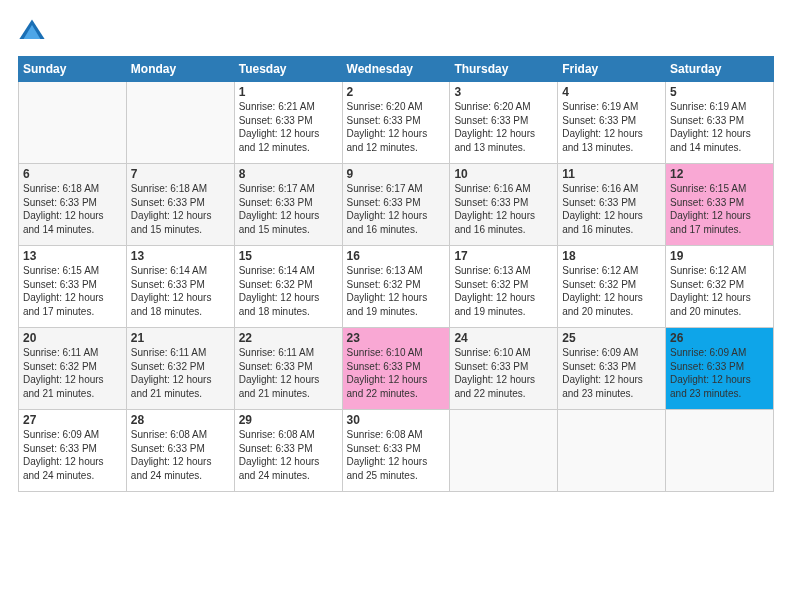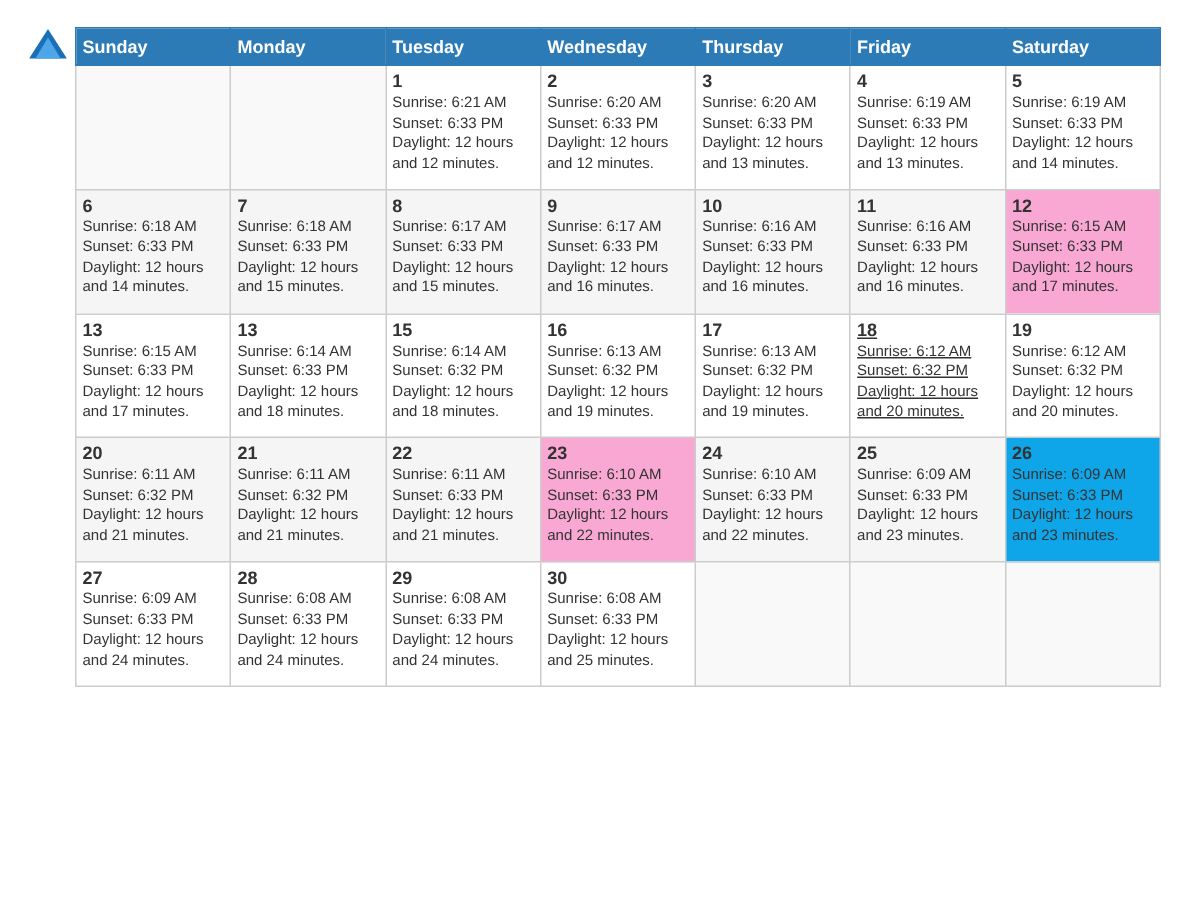--- a/index.html
+++ b/index.html
@@ -8,21 +8,21 @@
       background: #fff;
       width: 792px;
       height: 612px;
       overflow: hidden;
     }
     .page {
       width: 792px;
       height: 468px;
       padding: 18px 18px 10px 18px;
       display: flex;
-      flex-direction: row;
+      flex-direction: column;
     }
     .header {
       display: flex;
       justify-content: space-between;
       align-items: flex-start;
       margin-bottom: 10px;
     }
     .logo {
       display: flex;
       align-items: center;
@@ -236,21 +236,21 @@
             <div class="day-info" style="white-space: pre-line;">Sunrise: 6:13 AM
 Sunset: 6:32 PM
 Daylight: 12 hours and 19 minutes.</div>
           </td>
           <td style="background: rgb(255, 255, 255);">
             <span class="day-number">17</span>
             <div class="day-info" style="white-space: pre-line;">Sunrise: 6:13 AM
 Sunset: 6:32 PM
 Daylight: 12 hours and 19 minutes.</div>
           </td>
-          <td style="background: rgb(255, 255, 255); text-decoration: underline;">
+          <td style="background: rgb(255, 255, 255);">
             <span class="day-number">18</span>
             <div class="day-info" style="white-space: pre-line;">Sunrise: 6:12 AM
 Sunset: 6:32 PM
 Daylight: 12 hours and 20 minutes.</div>
           </td>
           <td style="background: rgb(255, 255, 255);">
             <span class="day-number">19</span>
             <div class="day-info" style="white-space: pre-line;">Sunrise: 6:12 AM
 Sunset: 6:32 PM
 Daylight: 12 hours and 20 minutes.</div>

